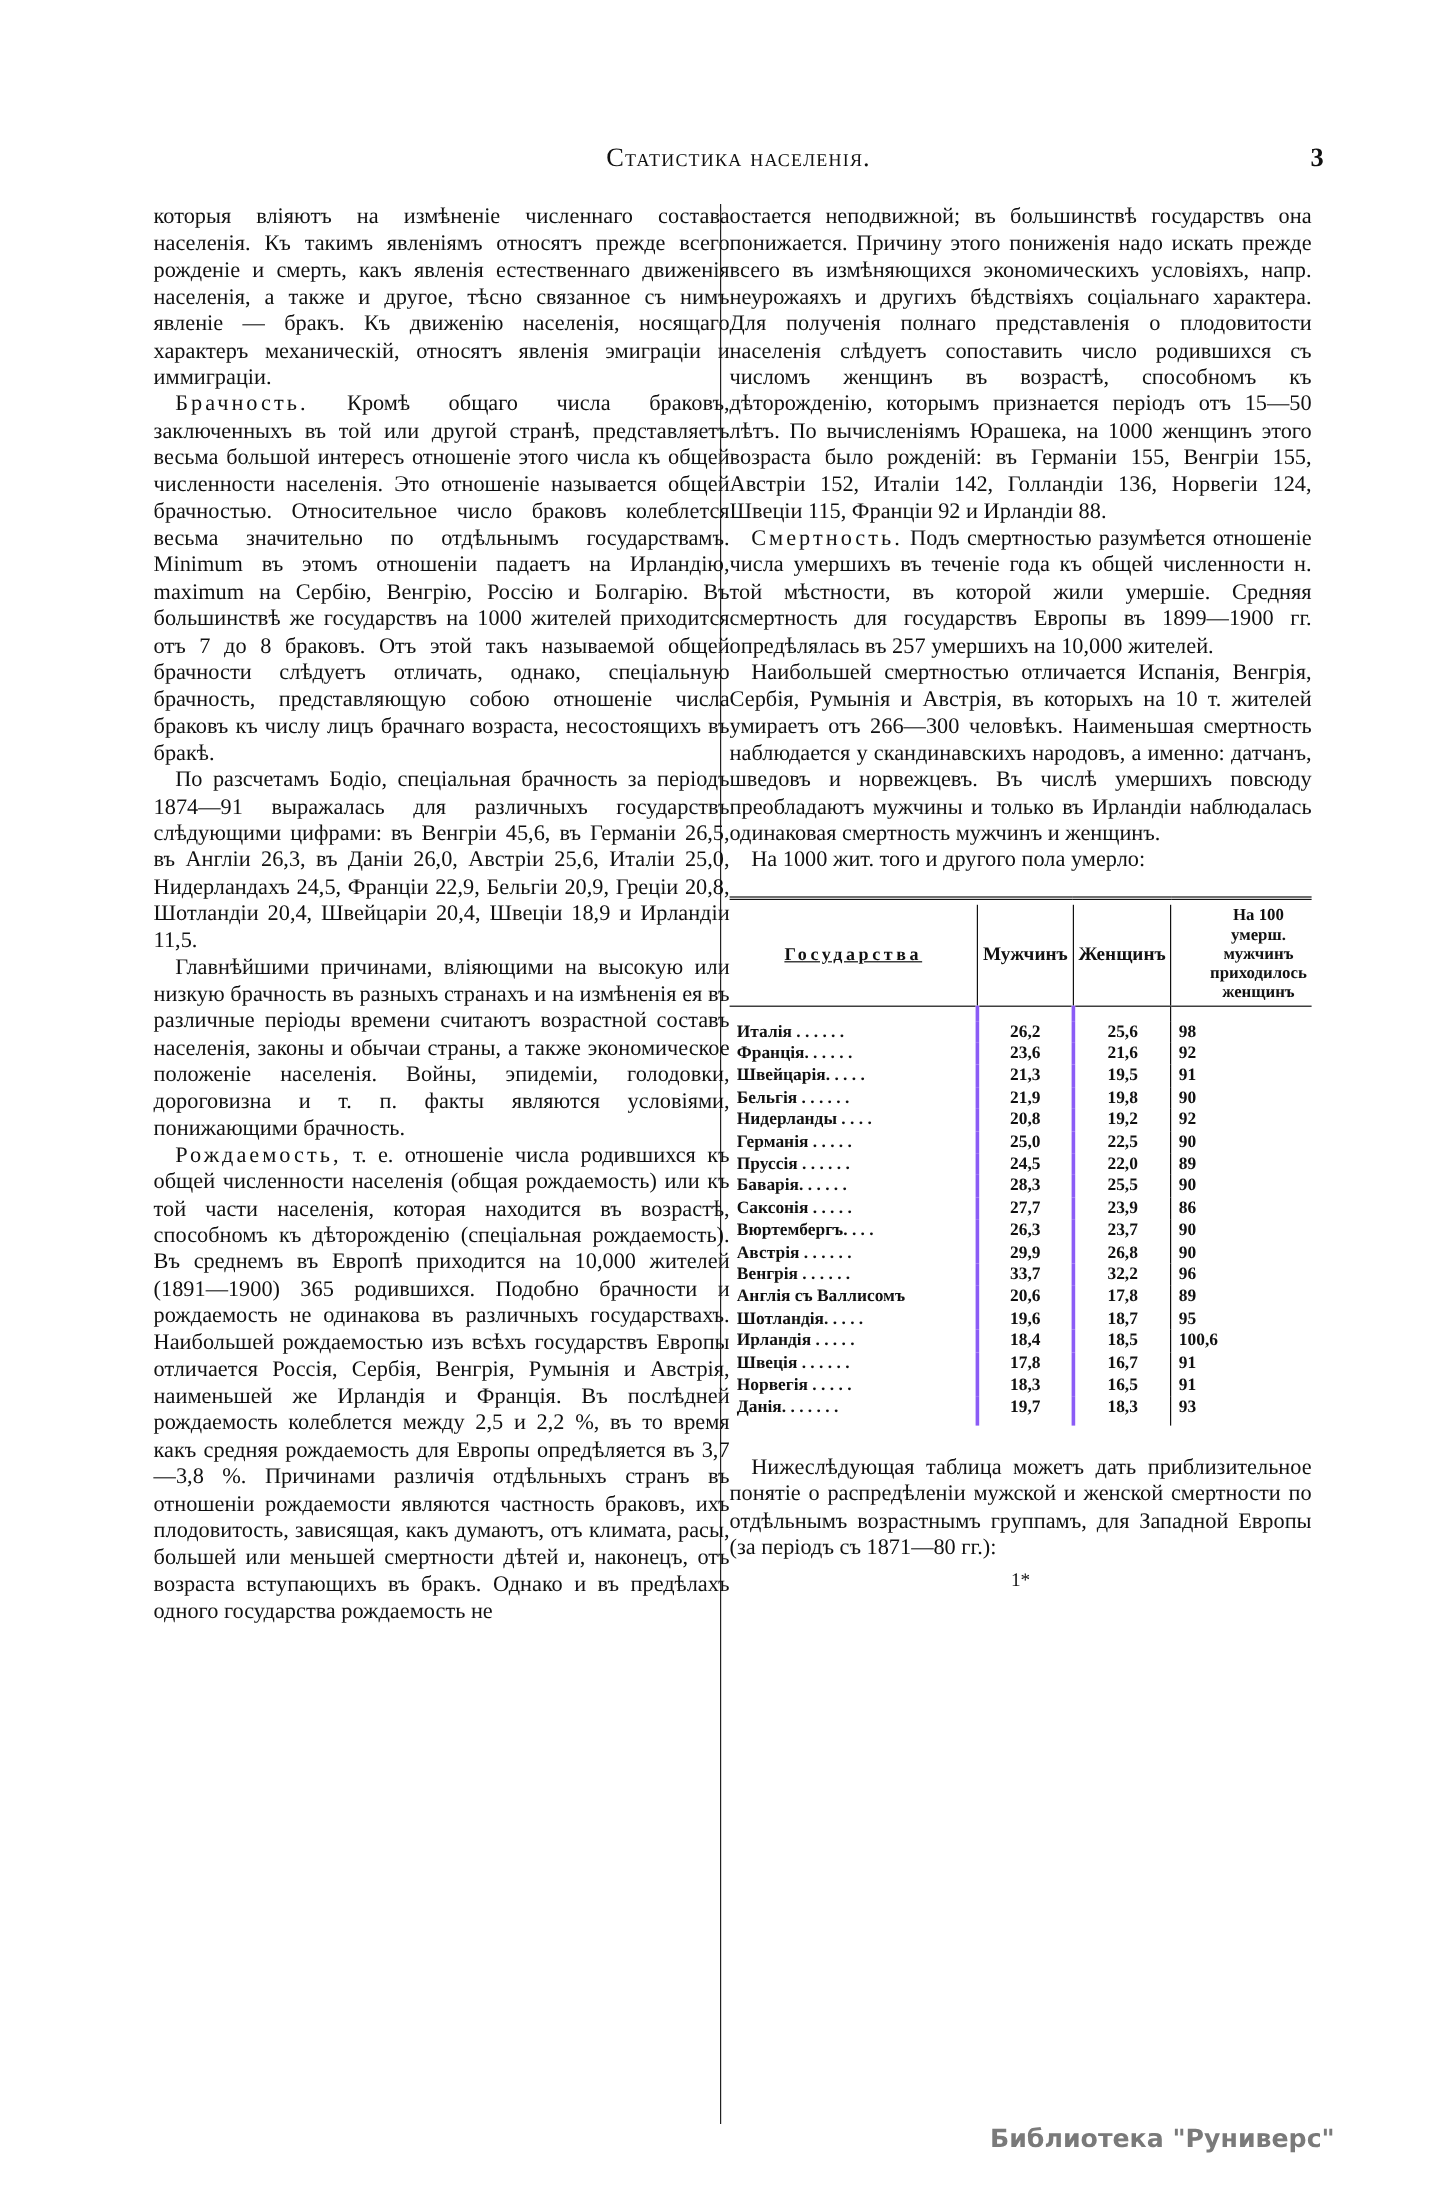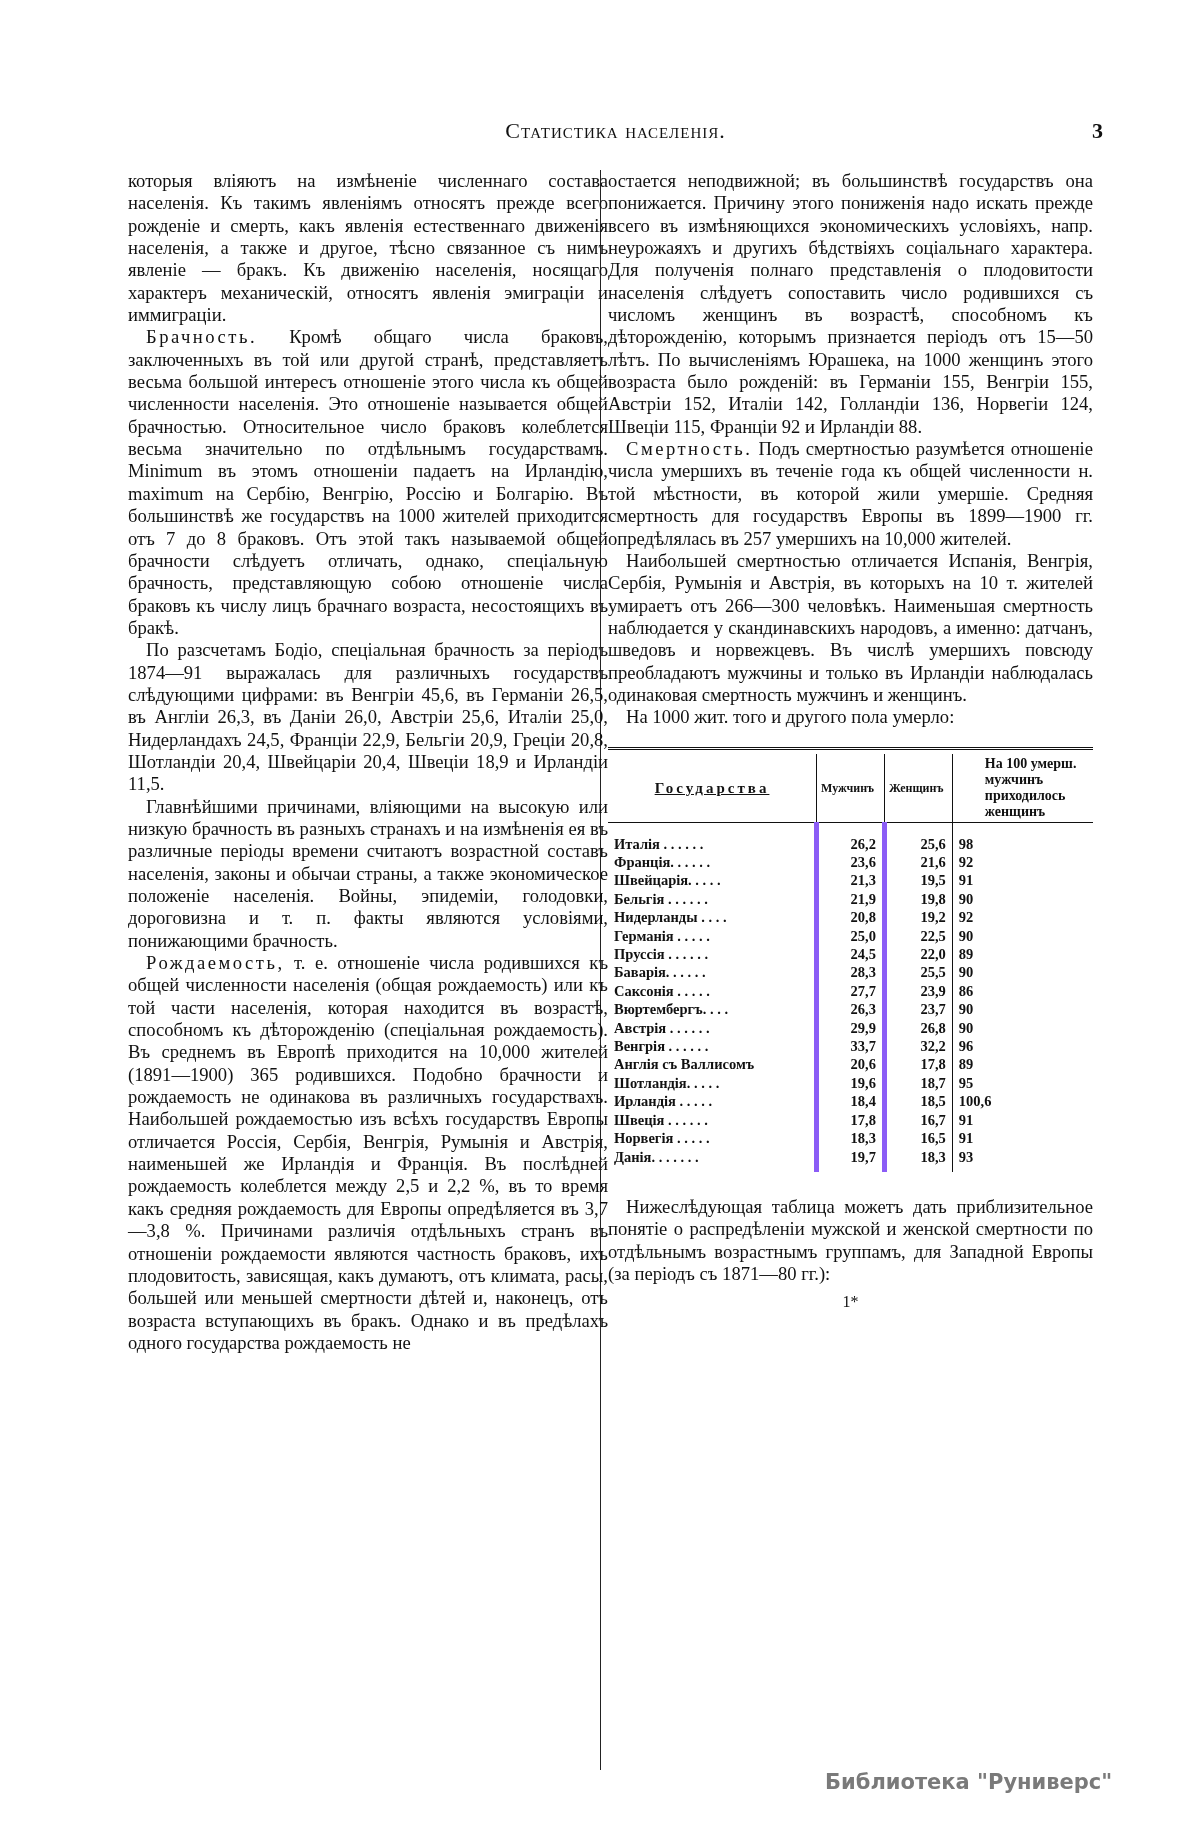--- a/index.html
+++ b/index.html
@@ -18,25 +18,25 @@
   .divider { position:absolute; left:600px; top:170px; width:1px; height:1600px; background:#222; }
   p { margin:0; text-indent:18px; }
   p.first { text-indent:0; }
   .sp { letter-spacing:2.5px;margin-top:27px; }
   .tbl-wrap { margin:18px 0 24px 0; }
   table { width:100%; border-collapse:collapse; font-family:"Liberation Serif", serif; }
   thead tr.top td { border-top:3px double #111; height:4px; padding:0; }
   th { font-weight:bold; font-size:14px; line-height:16px; padding:2px 4px; vertical-align:middle;
        border-bottom:1.5px solid #111; }
   th.state { letter-spacing:3px; font-size:15px; text-align:center; width:43%;text-decoration:underline; }
-  th.m, th.w { font-size:12px; width:14%; border-left:1px solid #111; text-align:left;margin-left:16px; }
-  th.ratio { border-left:1.5px solid #111; text-align:left; font-size:14px;padding-left:32px; }
+  th.m, th.w { font-size:16px; width:14%; border-left:1px solid #111; text-align:left;margin-left:16px; }
+  th.ratio { border-left:1.5px solid #111; text-align:center; font-size:14px;padding-left:32px; }
   td { font-size:14.5px; line-height:18.4px; padding:0 6px; font-weight:bold; }
   td.name { white-space:nowrap; overflow:hidden; }
-  td.num { text-align:right; border-left:5px solid #8b5cf6; }
+  td.num { text-align:center; border-left:3px solid #8b5cf6; }
   td.ratio { text-align:left; border-left:1.5px solid #111; }
   tbody tr.spacer td { height:12px; }
   tbody tr:last-child td { padding-bottom:6px; }
   .sig { text-align:center; margin-top:6px; font-size:16px; }
   .watermark { position:absolute; left:825px; top:1770px; font-family:"DejaVu Sans", sans-serif;
        font-size:21px; color:#7a7a7a; font-weight:bold; }
 </style>
 </head>
 <body>
 

